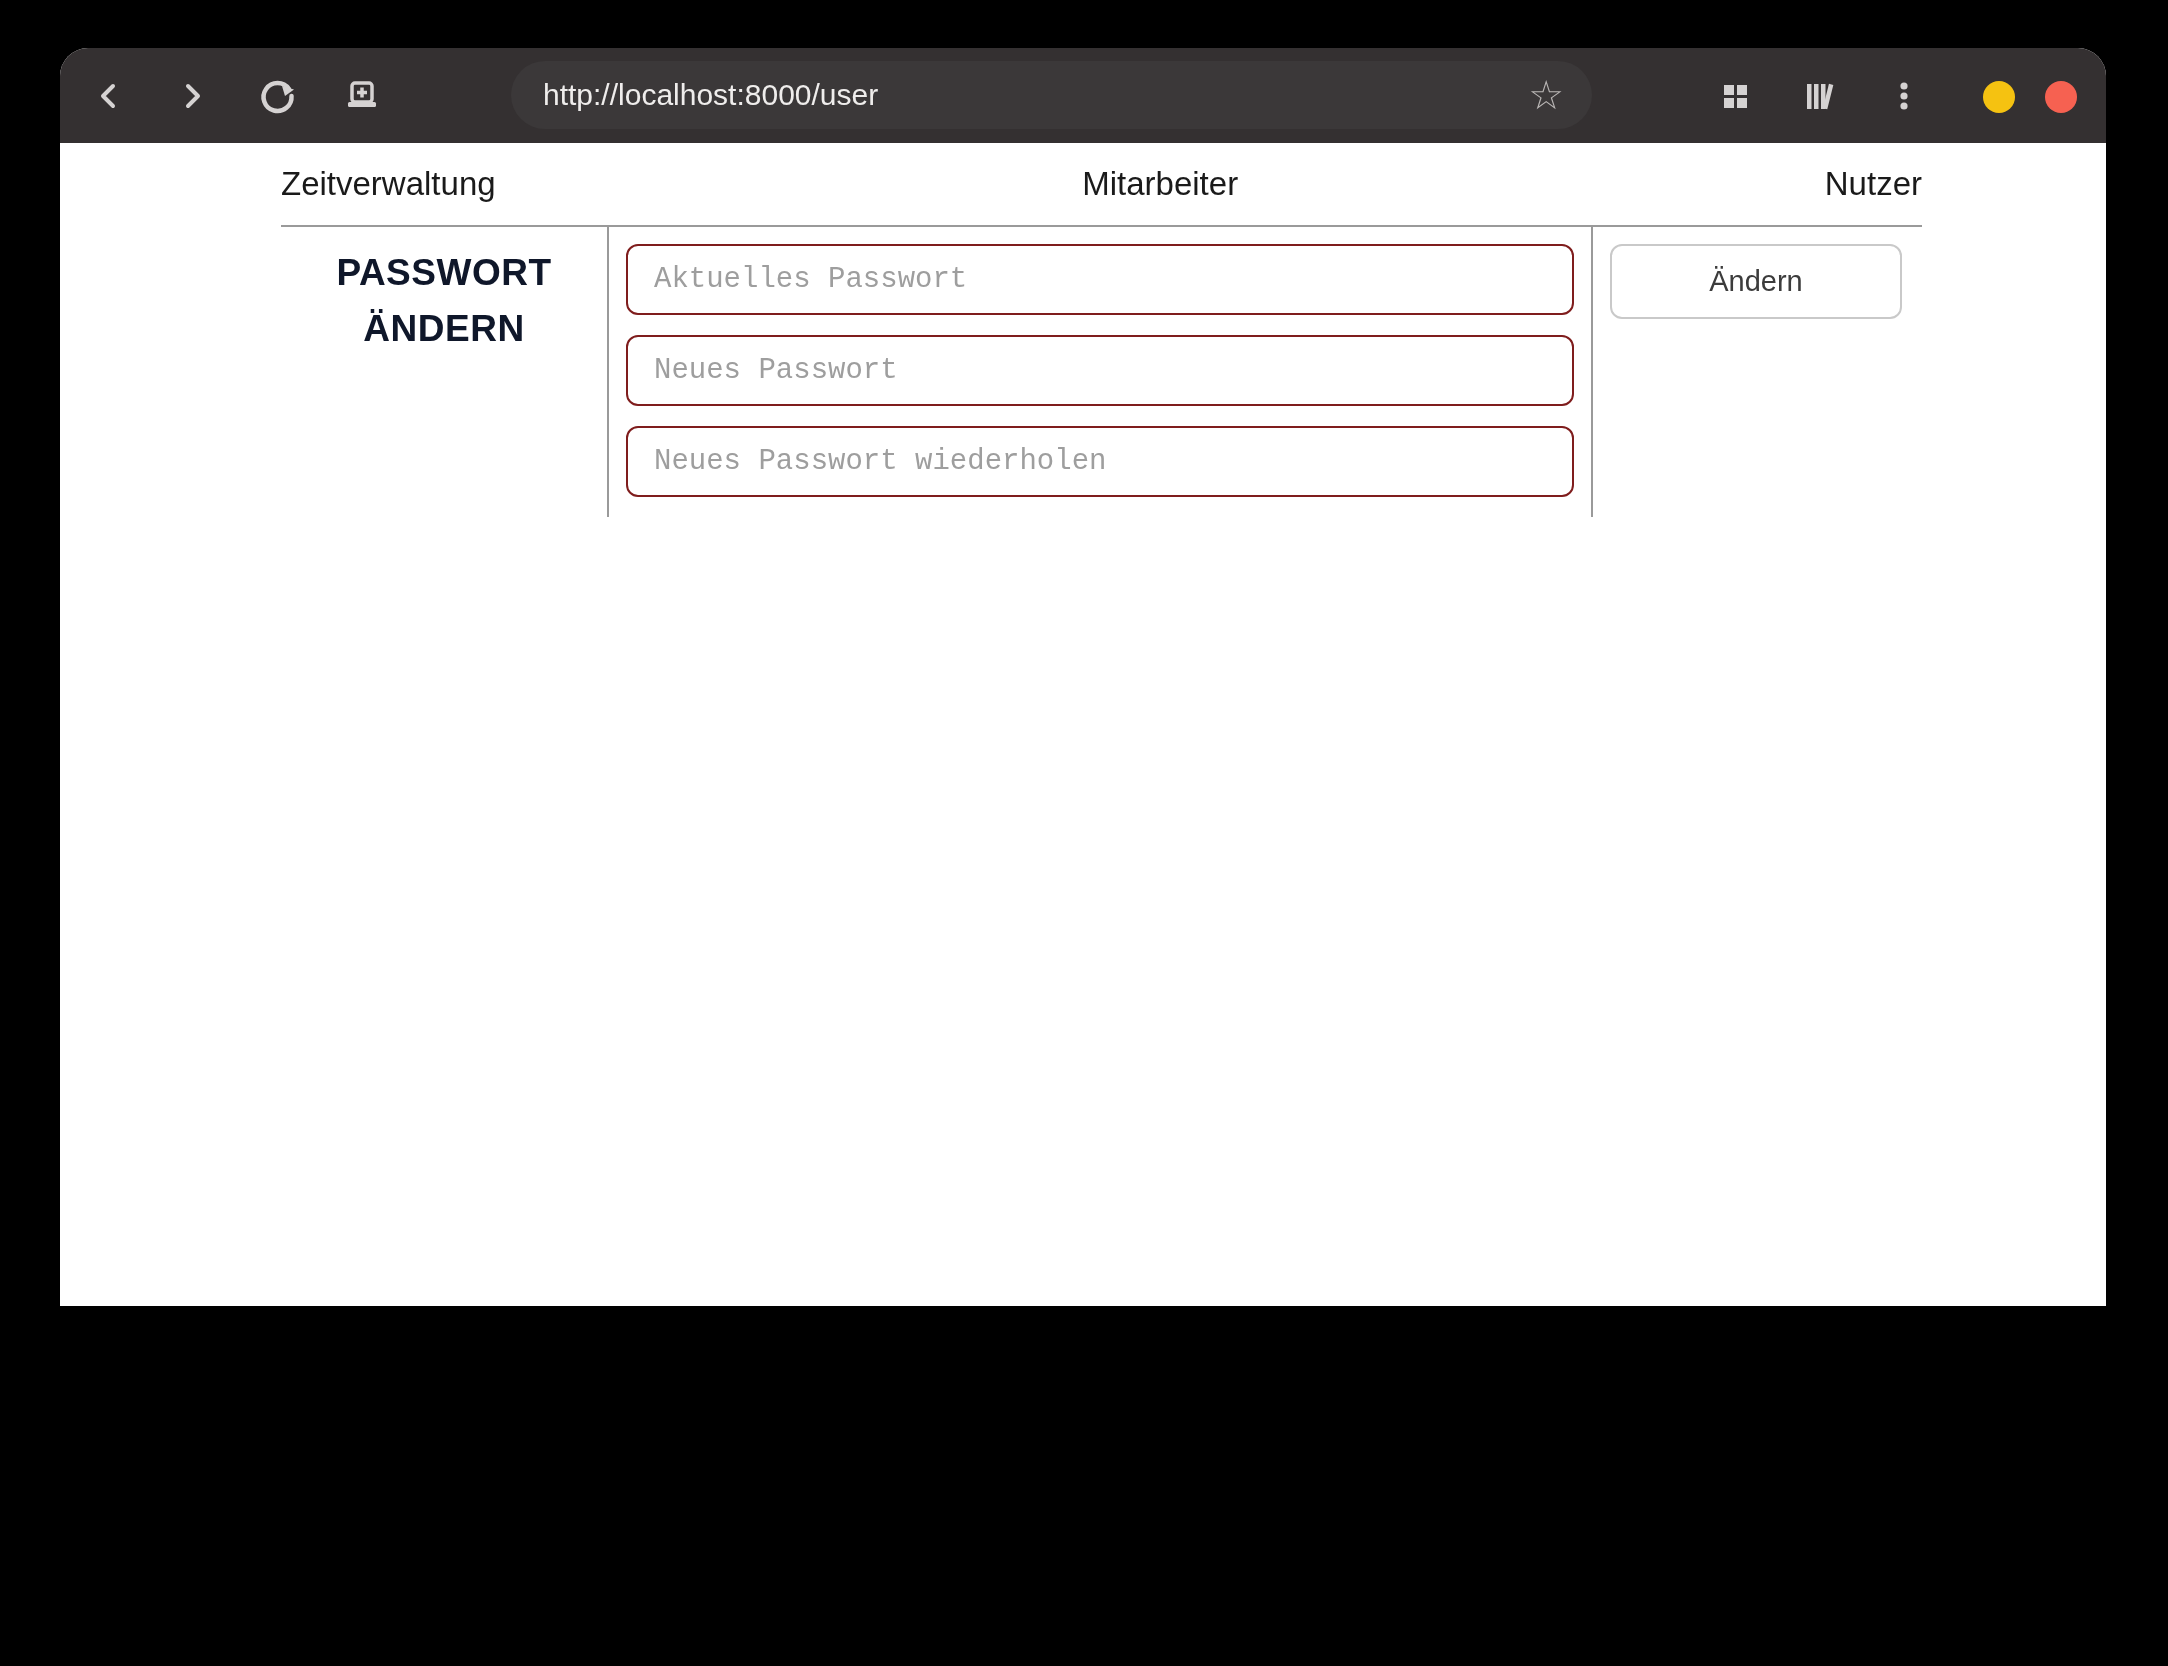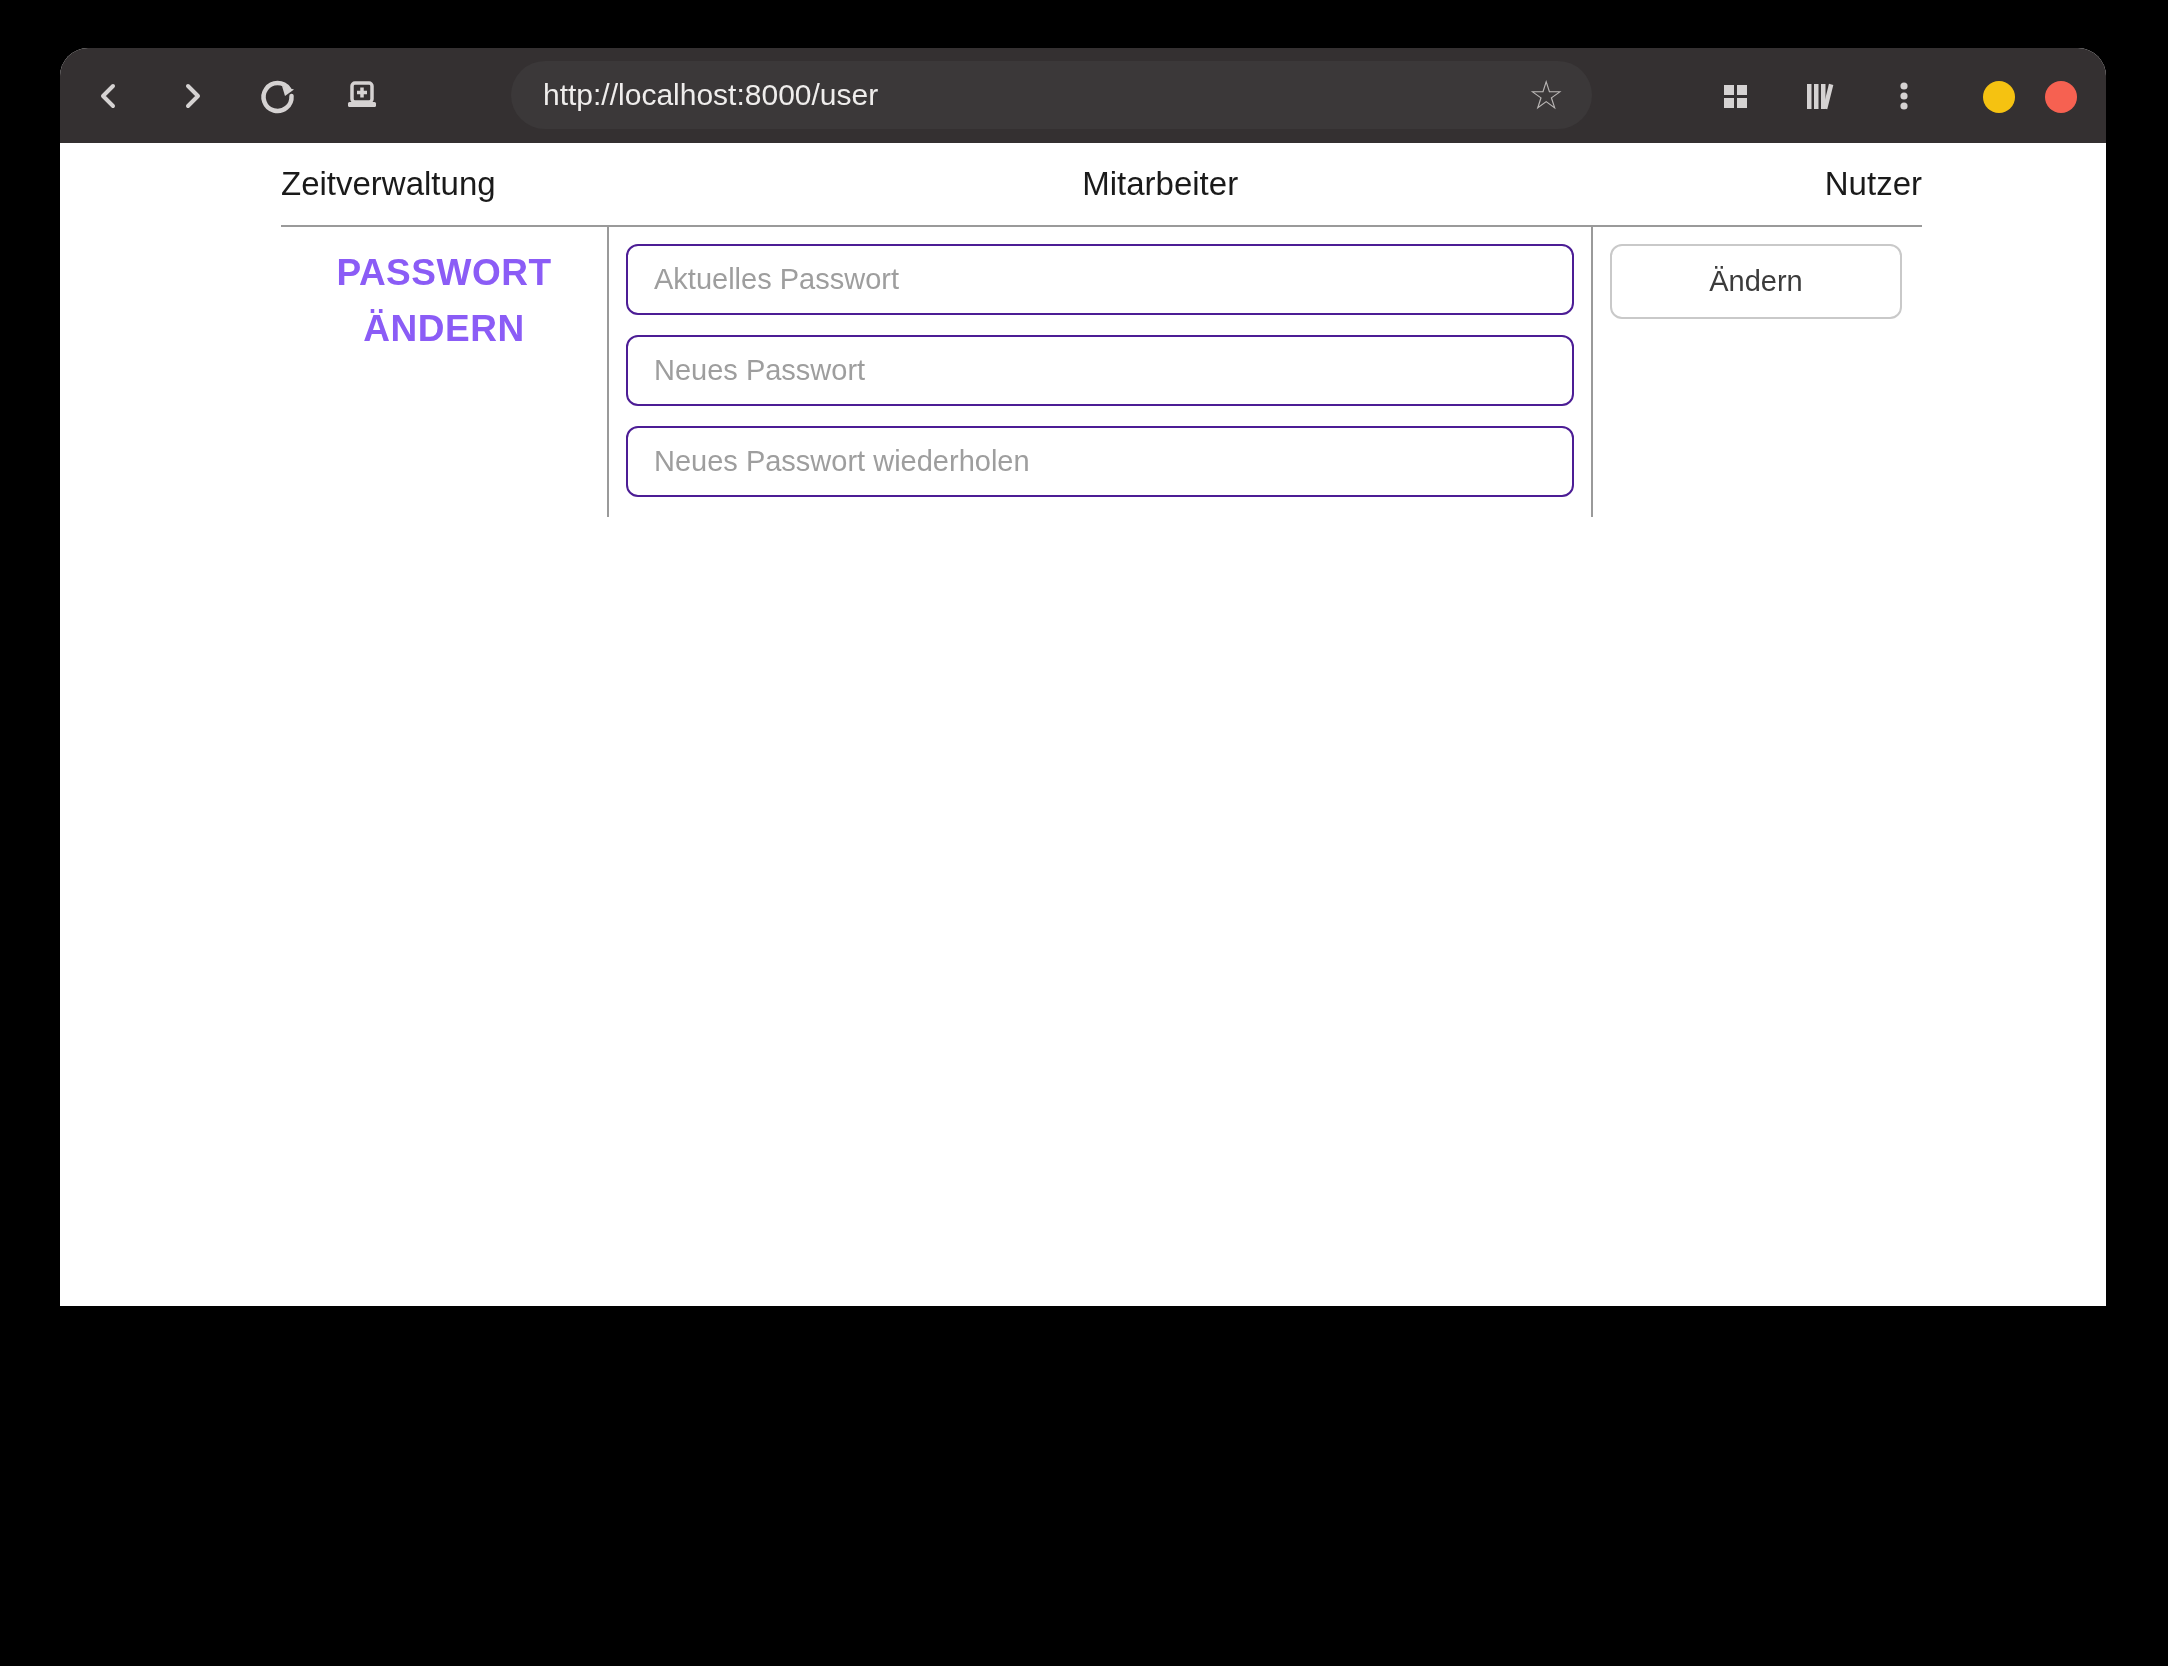--- a/index.html
+++ b/index.html
@@ -71,37 +71,37 @@
     border-top: 2px solid #9a9a9a;
     height: 292px;
   }
   .cell-left {
     width: 326px;
     padding-top: 18px;
     text-align: center;
   }
   .page-title {
     font-size: 37px; font-weight: bold; line-height: 56px;
-    letter-spacing: 0.5px; color: #8b5cf6;
+    letter-spacing: 0.5px; color: #0f172a;
     margin: 0;
   }
   .page-title span { display: block; }
   .cell-mid {
     width: 986px;
     border-left: 2px solid #9a9a9a;
     border-right: 2px solid #9a9a9a;
     padding: 17px 0 0 17px;
     display: flex; flex-direction: column; gap: 20px;
   }
   .pw-input {
     width: 948px; height: 71px;
-    border: 2px solid #4c1d95;
+    border: 2px solid #7f1d1d;
     border-radius: 12px;
     padding: 0 26px;
-    font-family: Liberation Sans, sans-serif;
+    font-family: Liberation Mono, monospace;
     font-size: 29px; color: #555;
     background: #fff;
     outline: none;
   }
   .pw-input::placeholder { color: #9e9e9e; opacity: 1; }
   .cell-right {
     flex: 1;
     padding: 17px 0 0 17px;
   }
   .submit-btn {

